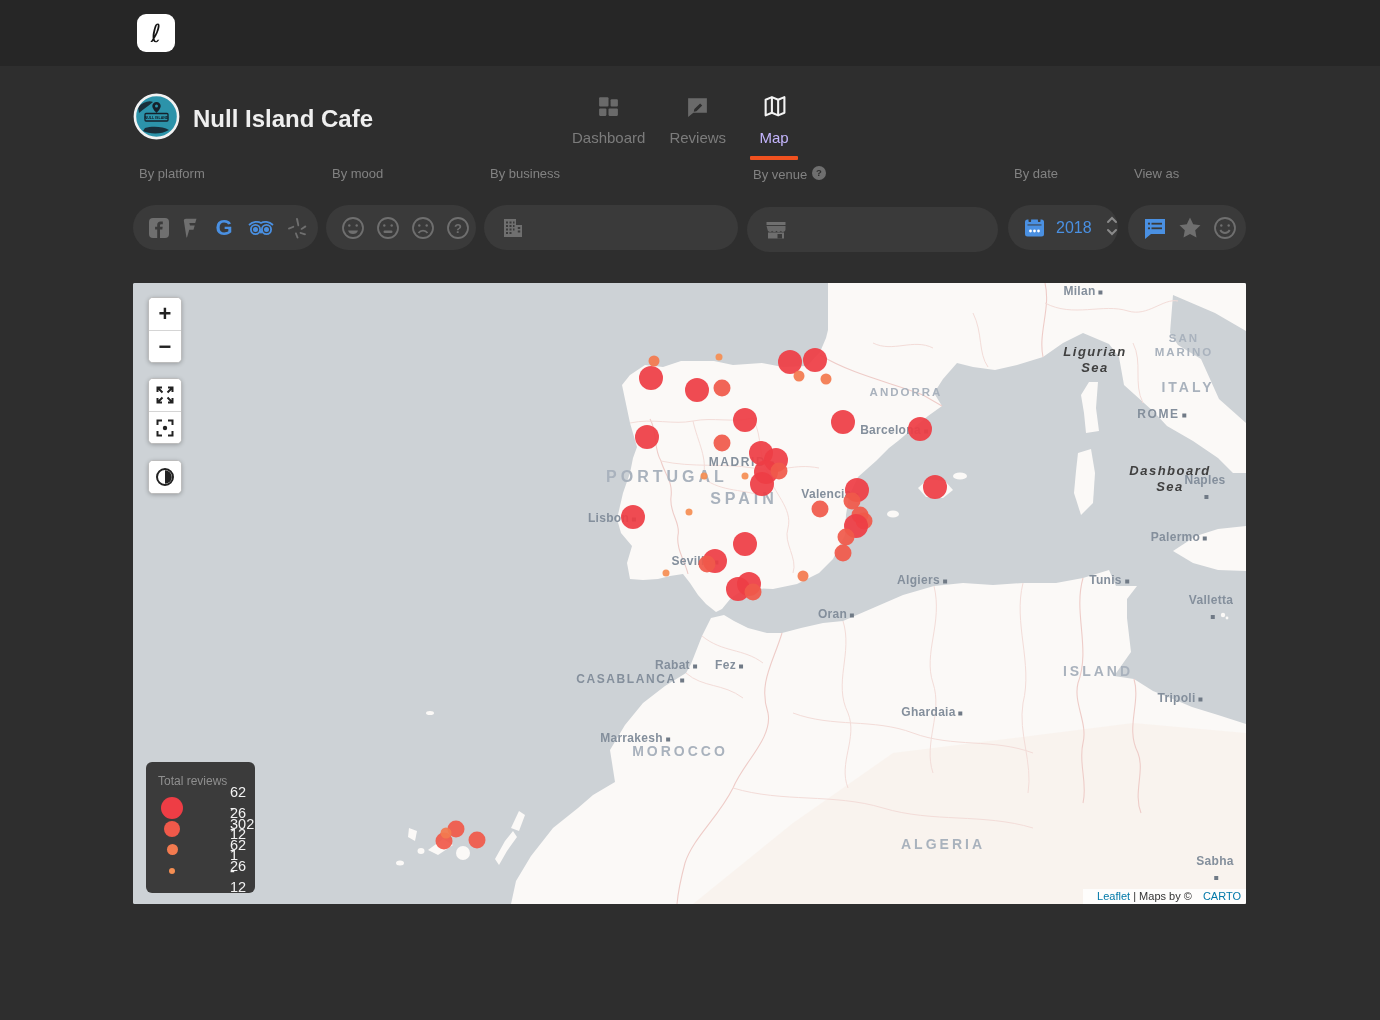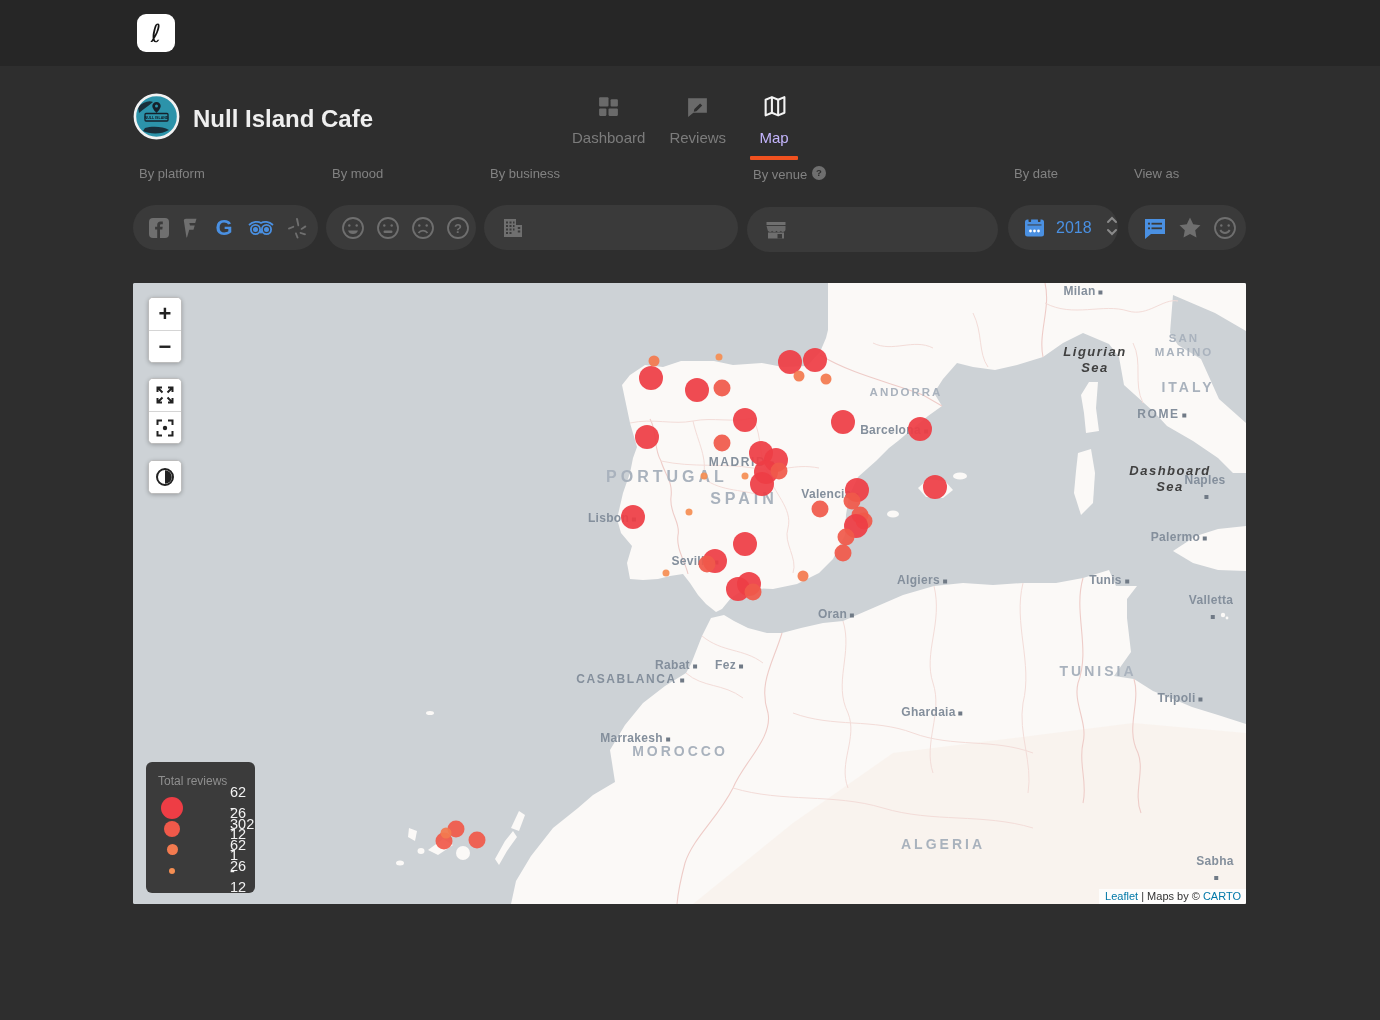--- a/index.html
+++ b/index.html
@@ -68,21 +68,21 @@
             border-radius:6px; padding:12px 10px 12px 12px; }
   .legend-title { color:#8f8f8f; font-size:12px; margin-bottom:9px; }
   .legend-row { display:flex; align-items:center; height:21px; }
   .legend-bubble { border-radius:50%; flex:none; }
   .legend-bcol { width:28px; display:flex; justify-content:center; align-items:center; flex:none; }
   .legend-range { color:#f2f2f2; font-size:14.5px;margin-left:44px; }
 
   
   .attribution { position:absolute; right:0; bottom:0; background:rgba(255,255,255,.82);
                  font-size:11px; color:#333; padding:1px 5px 2px 6px; }
-  .attribution a { color:#0078A8; text-decoration:none; cursor:pointer; }
+  .attribution a { color:#0078A8; text-decoration:none; cursor:pointer;margin-left:8px; }
 </style>
 </head>
 <body>
 
 <div class="topbar">
   <div class="logo-sq">
     <span>ℓ</span>
   </div>
 </div>
 
@@ -411,21 +411,21 @@
       <div class="mlabel kind-country-small" style="left: 1051px; top: 62px;">SAN
 MARINO</div>
       <div class="mlabel kind-country" style="left: 1055px; top: 105px;">ITALY</div>
       <div class="mlabel kind-city-caps" style="left: 1029px; top: 131px;">ROME<span class="ldot"></span></div>
       <div class="mlabel kind-city" style="left: 1072px; top: 165px; margin-top: 40px;">Naples<span class="ldot"></span></div>
       <div class="mlabel kind-sea" style="left: 1037px; top: 196px;">Dashboard
 Sea</div>
       <div class="mlabel kind-city" style="left: 1046px; top: 254px;">Palermo<span class="ldot"></span></div>
       <div class="mlabel kind-city" style="left: 976px; top: 297px;">Tunis<span class="ldot"></span></div>
       <div class="mlabel kind-city" style="left: 1078px; top: 325px;">Valletta<span class="ldot"></span></div>
-      <div class="mlabel kind-country" style="left: 965px; top: 389px;">TUNISIA</div>
+      <div class="mlabel kind-country" style="left: 965px; top: 389px;">ISLAND</div>
       <div class="mlabel kind-city" style="left: 1047px; top: 415px;">Tripoli<span class="ldot"></span></div>
       <div class="mlabel kind-city" style="left: 1082px; top: 586px;">Sabha<span class="ldot"></span></div>
       <div class="mlabel kind-city" style="left: 799px; top: 429px;">Ghardaia<span class="ldot"></span></div>
       <div class="mlabel kind-country" style="left: 810px; top: 562px;">ALGERIA</div>
       <div class="mlabel kind-country" style="left: 547px; top: 469px;">MOROCCO</div>
       <div class="mlabel kind-city" style="left: 502px; top: 455px;">Marrakesh<span class="ldot"></span></div>
       <div class="mlabel kind-city" style="left: 543px; top: 382px;">Rabat<span class="ldot"></span></div>
       <div class="mlabel kind-city" style="left: 596px; top: 382px;">Fez<span class="ldot"></span></div>
       <div class="mlabel kind-city-caps" style="left: 497px; top: 396px;">CASABLANCA<span class="ldot"></span></div>
       <div class="mlabel kind-city" style="left: 703px; top: 331px;">Oran<span class="ldot"></span></div>

